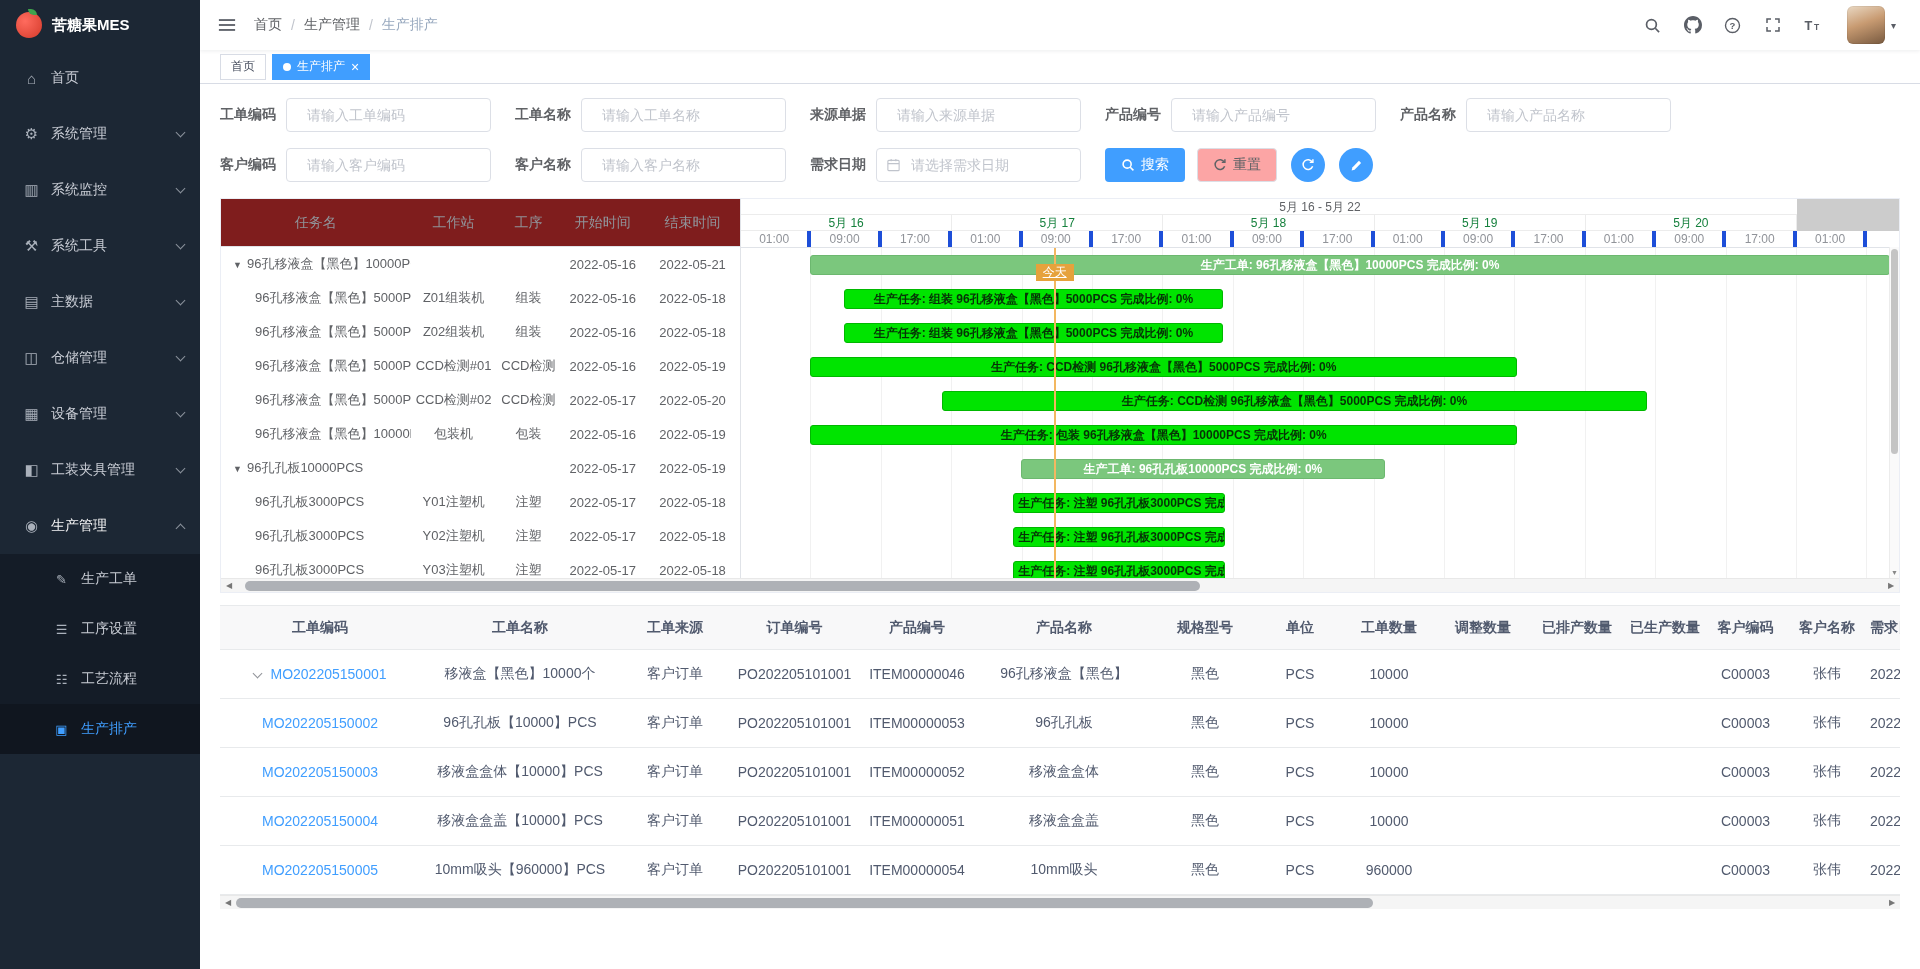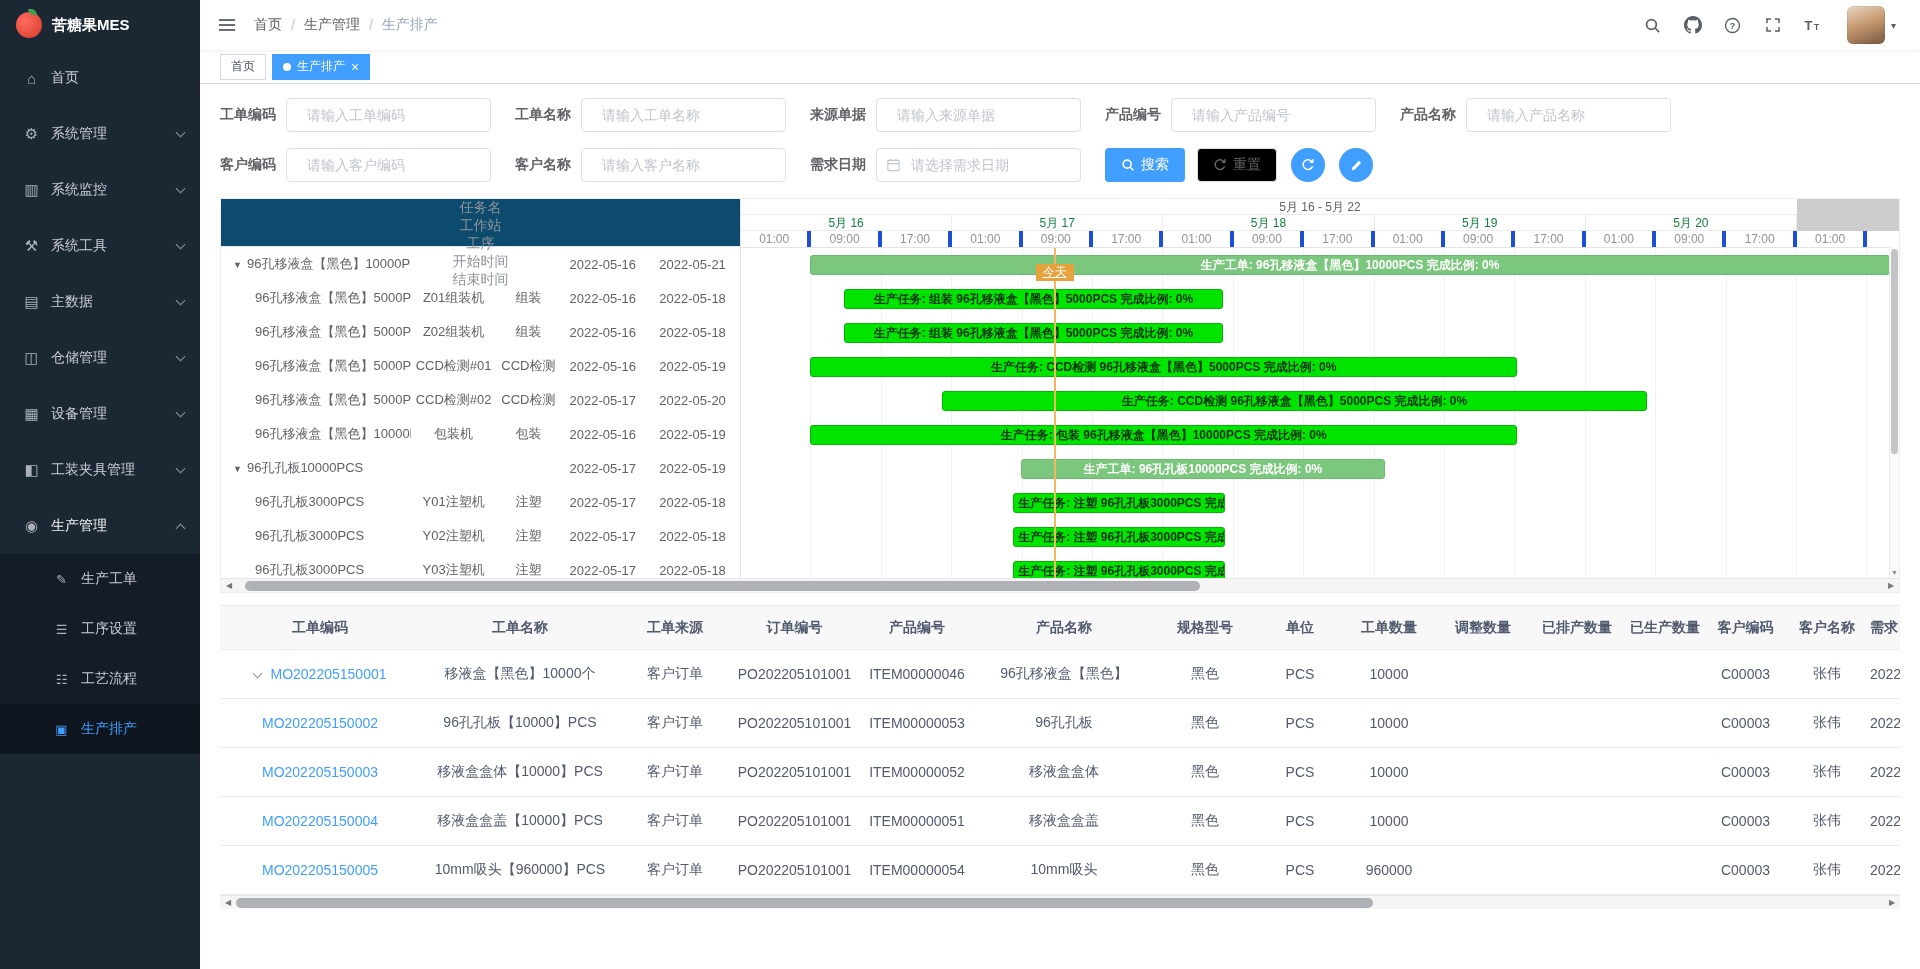--- a/index.html
+++ b/index.html
@@ -51,30 +51,30 @@
   .filter-row{display:flex;align-items:center;margin-bottom:16px;}
   .field{display:flex;align-items:center;margin-right:24px;}
   .f-label{font-size:14px;font-weight:bold;color:#606266;margin-right:10px;white-space:nowrap;}
   .f-input{position:relative;}
   .f-control{width:205px;height:34px;border:1px solid #dcdfe6;border-radius:4px;padding:0 20px;font-size:14px;color:#606266;font-family:inherit;outline:none;background:#fff;}
   .f-control::placeholder{color:#c0c4cc;}
   .f-input.date .f-control{padding-left:34px;}
   .cal-icon{position:absolute;left:10px;top:50%;transform:translateY(-50%);color:#c0c4cc;display:flex;}
   .btn{height:34px;display:inline-flex;align-items:center;gap:6px;padding:0 15px;border-radius:4px;font-size:14px;cursor:pointer;border:1px solid transparent;font-family:inherit;}
   .btn-primary{background:#409eff;color:#fff;}
-  .btn-plain{background:#000000;border-color:#dcdfe6;color:#606266;margin-left:12px;}
+  .btn-plain{background:#fca5a5;border-color:#dcdfe6;color:#606266;margin-left:12px;}
   .btn .b-ic{display:flex;}
   .btn-circle{width:34px;height:34px;border-radius:50%;background:#409eff;color:#fff;border:none;display:inline-flex;align-items:center;justify-content:center;margin-left:14px;cursor:pointer;}
   .btn-circle span{display:flex;}
 
   
   .gantt-wrap{width:1680px;border:1px solid #ebeef5;}
   .gantt{display:flex;}
   .gantt-left{width:520px;flex-shrink:0;border-right:1px solid #e0e3e8;}
-  .gl-header{height:48px;display:flex;align-items:center;border-bottom:1px solid #e0e3e8;background:#0c4a6e;flex-direction:column;}
+  .gl-header{height:48px;display:flex;align-items:center;border-bottom:1px solid #e0e3e8;background:#7f1d1d;}
   .gl-h{font-size:14px;color:#909399;text-align:center;white-space:nowrap;}
   .c0{width:190px;}.c1{width:86px;}.c2{width:64px;}.c3{width:85px;}.c4{width:95px;}
   .gl-rows{height:330px;overflow:hidden;}
   .gl-row{height:34px;display:flex;align-items:center;font-size:13px;color:#606266;}
   .gl-cell{text-align:center;white-space:nowrap;overflow:hidden;}
   .gl-cell.name{text-align:left;padding-left:34px;}
   .gl-cell.name.parent{padding-left:12px;}
   .tree-caret{font-size:9px;color:#606266;margin-right:5px;cursor:pointer;}
   .gantt-right{flex:1;position:relative;min-width:0;}
   .gr-header{position:relative;border-bottom:1px solid #e0e3e8;}

